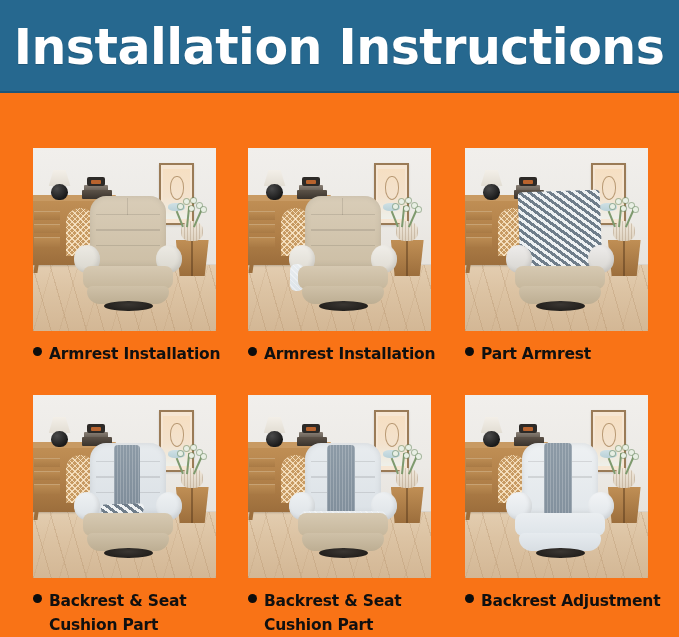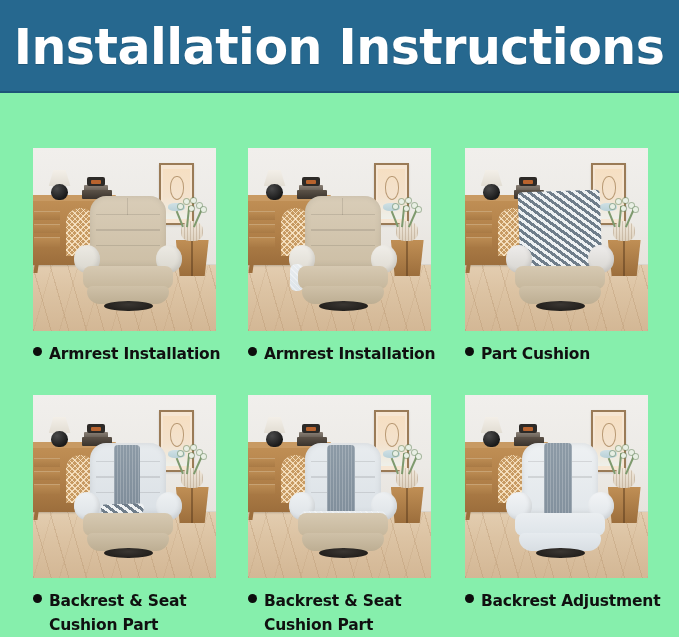--- a/index.html
+++ b/index.html
@@ -7,21 +7,21 @@
   html, body {
     margin: 0; padding: 0;
     width: 679px; height: 637px;
     background: #ffffff;
     font-family: "Liberation Sans", sans-serif;
     overflow: hidden;
   }
   #page {
     position: relative;
     width: 679px; height: 637px;
-    background: #86efac;
+    background: #f97316;
   }
 
   
   .banner {
     position: absolute;
     left: 0; top: 0;
     width: 679px; height: 93px;
     background: #26688f;
     display: flex;
     align-items: center;
@@ -490,21 +490,21 @@
               <div class="arm l" style="--armC:linear-gradient(180deg,#eeeceb,#d7d5d0)"></div>
               <div class="arm r" style="--armC:linear-gradient(180deg,#eeeceb,#d7d5d0)"></div>
               <div class="seat"></div>
                 <div class="base"></div>
                 <div class="swivel"></div>
             </div>
           </div>
         </div>
         <div class="caption">
           <span class="bullet"></span>
-          <span class="caption-text">Part Cushion</span>
+          <span class="caption-text">Part Armrest</span>
         </div>
       </div>
     </div>
 
     <div class="row row-2">
 
       <div class="cell cell-0">
         <div class="photo">
           <div class="scene">
             <div class="wall"></div>

